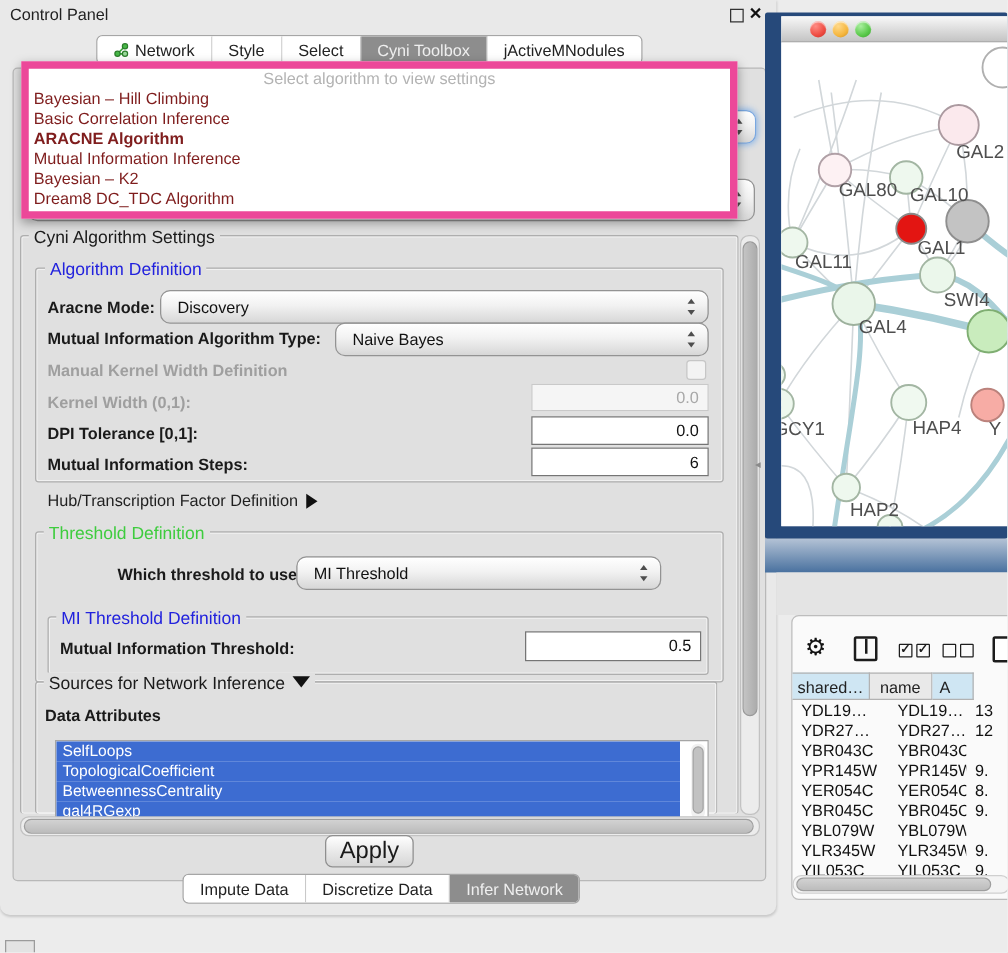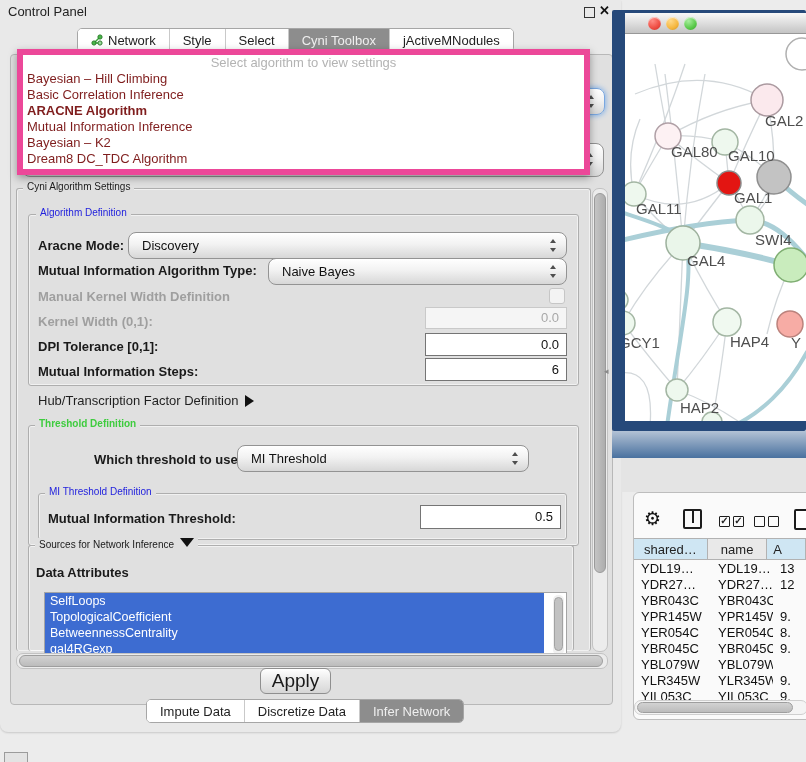--- a/index.html
+++ b/index.html
@@ -23,21 +23,21 @@
   
   .combo{position:absolute;height:25px;border:1px solid #939393;border-radius:8px;
          background:linear-gradient(#ffffff,#f2f2f2 45%,#d7d7d7);box-shadow:inset 0 1px 0 #fff;}
   .combo .cv{display:block;line-height:25px;padding-left:13px;font-size:13px;color:#111;overflow:hidden;white-space:nowrap;}
   .spin{position:absolute;right:9px;top:5px;width:7px;height:15px;}
   .spin::before,.spin::after{content:"";position:absolute;left:0;border-left:3.5px solid transparent;border-right:3.5px solid transparent;}
   .spin::before{top:1px;border-bottom:4.5px solid #4e4e4e;}
   .spin::after{bottom:1px;border-top:4.5px solid #4e4e4e;}
   
   .grp{position:absolute;border:1px solid #aeaeae;border-radius:3px;box-shadow:inset 0 0 0 1px rgba(255,255,255,.55);}
-  .gttl{position:absolute;font-size:10px;background:#e0e0e0;padding:0 4px;white-space:nowrap;}
+  .gttl{position:absolute;font-size:14px;background:#e0e0e0;padding:0 4px;white-space:nowrap;}
   .blue{color:#2222dd;} .green{color:#3ecc3e;}
   .lbl{position:absolute;font-size:13px;font-weight:bold;color:#1a1a1a;white-space:nowrap;}
   .lbl.dis{color:#9f9f9f;}
   .field{position:absolute;background:#fff;border:1px solid #757575;font-size:13px;color:#111;
          text-align:right;padding-right:7px;box-sizing:border-box;}
   .field.dis{background:#f5f5f5;border-color:#c9c9c9;color:#a8a8a8;}
   .chk{position:absolute;width:14px;height:14px;border:1px solid #c6c6c6;border-radius:3px;background:#f3f3f3;}
   .plain{position:absolute;font-size:13px;color:#1f1f1f;white-space:nowrap;}
   .tri-r{display:inline-block;width:0;height:0;border-top:6px solid transparent;border-bottom:6px solid transparent;border-left:9px solid #111;vertical-align:-2px;margin-left:7px;}
   .tri-d{display:inline-block;width:0;height:0;border-left:7px solid transparent;border-right:7px solid transparent;border-top:9px solid #111;vertical-align:1px;margin-left:6px;}
@@ -74,21 +74,21 @@
   #tp-titlebar{left:621px;top:458px;width:185px;height:34px;background:#e4e4e4;}
   #tp-panel{left:633px;top:492px;width:180px;height:226px;background:#fafafa;border:1px solid #bdbdbd;border-radius:6px 0 0 6px;}
   .ticon{position:absolute;top:16px;}
   .gear{font-size:19px;line-height:19px;color:#111;}
   .split{width:15px;height:16px;border:2px solid #1c1c1c;border-radius:2px;}
   .split::after{content:"";position:absolute;left:6.5px;top:0;width:2px;height:12px;background:#1c1c1c;}
   .cb{display:inline-block;width:9px;height:9px;border:1.5px solid #1c1c1c;border-radius:1px;margin-right:3px;
       font-size:10px;line-height:8px;font-weight:bold;color:#1c1c1c;text-align:center;vertical-align:middle;}
   .page-ic{width:14px;height:17px;border:2px solid #1c1c1c;border-radius:2px;background:#fff;}
   
-  #tp-header{left:634px;top:538px;width:172px;height:22px;display:flex;font-size:13px;color:#222;}
+  #tp-header{left:634px;top:538px;width:145px;height:22px;display:flex;font-size:13px;color:#222;}
   .hc{border-right:1px solid #b2b2b2;border-top:1px solid #b2b2b2;border-bottom:1px solid #b2b2b2;
       display:flex;align-items:center;justify-content:center;box-sizing:border-box;background:#e9e9e9;overflow:hidden;}
   .hc.sel{background:#cfe6f3;}
   #tp-rows{left:634px;top:561px;width:172px;height:139px;overflow:hidden;font-size:13px;color:#111;}
   .trow{display:flex;height:16px;line-height:16px;}
   .tc{overflow:hidden;white-space:nowrap;box-sizing:border-box;padding-left:7px;}
   
   .collapse-arrow{left:604px;top:366px;font-size:9px;color:#8a8a8a;}
   #corner-chip{left:4px;top:752px;width:22px;height:14px;border:1px solid #9b9b9b;background:#e3e3e3;}
   #tl-tick{left:2px;top:0;width:2px;height:6px;background:#aaa;}
@@ -177,21 +177,21 @@
     <div class="field dis" style="left:425px;top:307px;width:142px;height:22px;line-height:20px;">0.0</div>
     <span class="lbl" style="left:38px;top:339px;">DPI Tolerance [0,1]:</span>
     <div class="field" style="left:425px;top:333px;width:142px;height:23px;line-height:21px;">0.0</div>
     <span class="lbl" style="left:38px;top:364px;">Mutual Information Steps:</span>
     <div class="field" style="left:425px;top:358px;width:142px;height:23px;line-height:21px;">6</div>
 
     <span class="plain" style="left:38px;top:393px;">
       <span>Hub/Transcription Factor Definition</span><span class="tri-r"></span>
     </span>
 
-    <div class="abs grp" style="left:28px;top:425px;width:549px;height:119px;font-weight:bold;">
+    <div class="abs grp" style="left:28px;top:425px;width:549px;height:119px;">
       <span class="gttl green" style="left:6px;top:-8px;">Threshold Definition</span>
     </div>
     <span class="lbl" style="left:94px;top:452px;">Which threshold to use:</span>
     <div class="abs combo" style="left:237px;top:445px;width:290px;">
       <span class="cv">MI Threshold</span>
       <div class="spin"></div>
     </div>
     <div class="abs grp" style="left:38px;top:493px;width:527px;height:45px;">
       <span class="gttl blue" style="left:6px;top:-8px;">MI Threshold Definition</span>
     </div>

